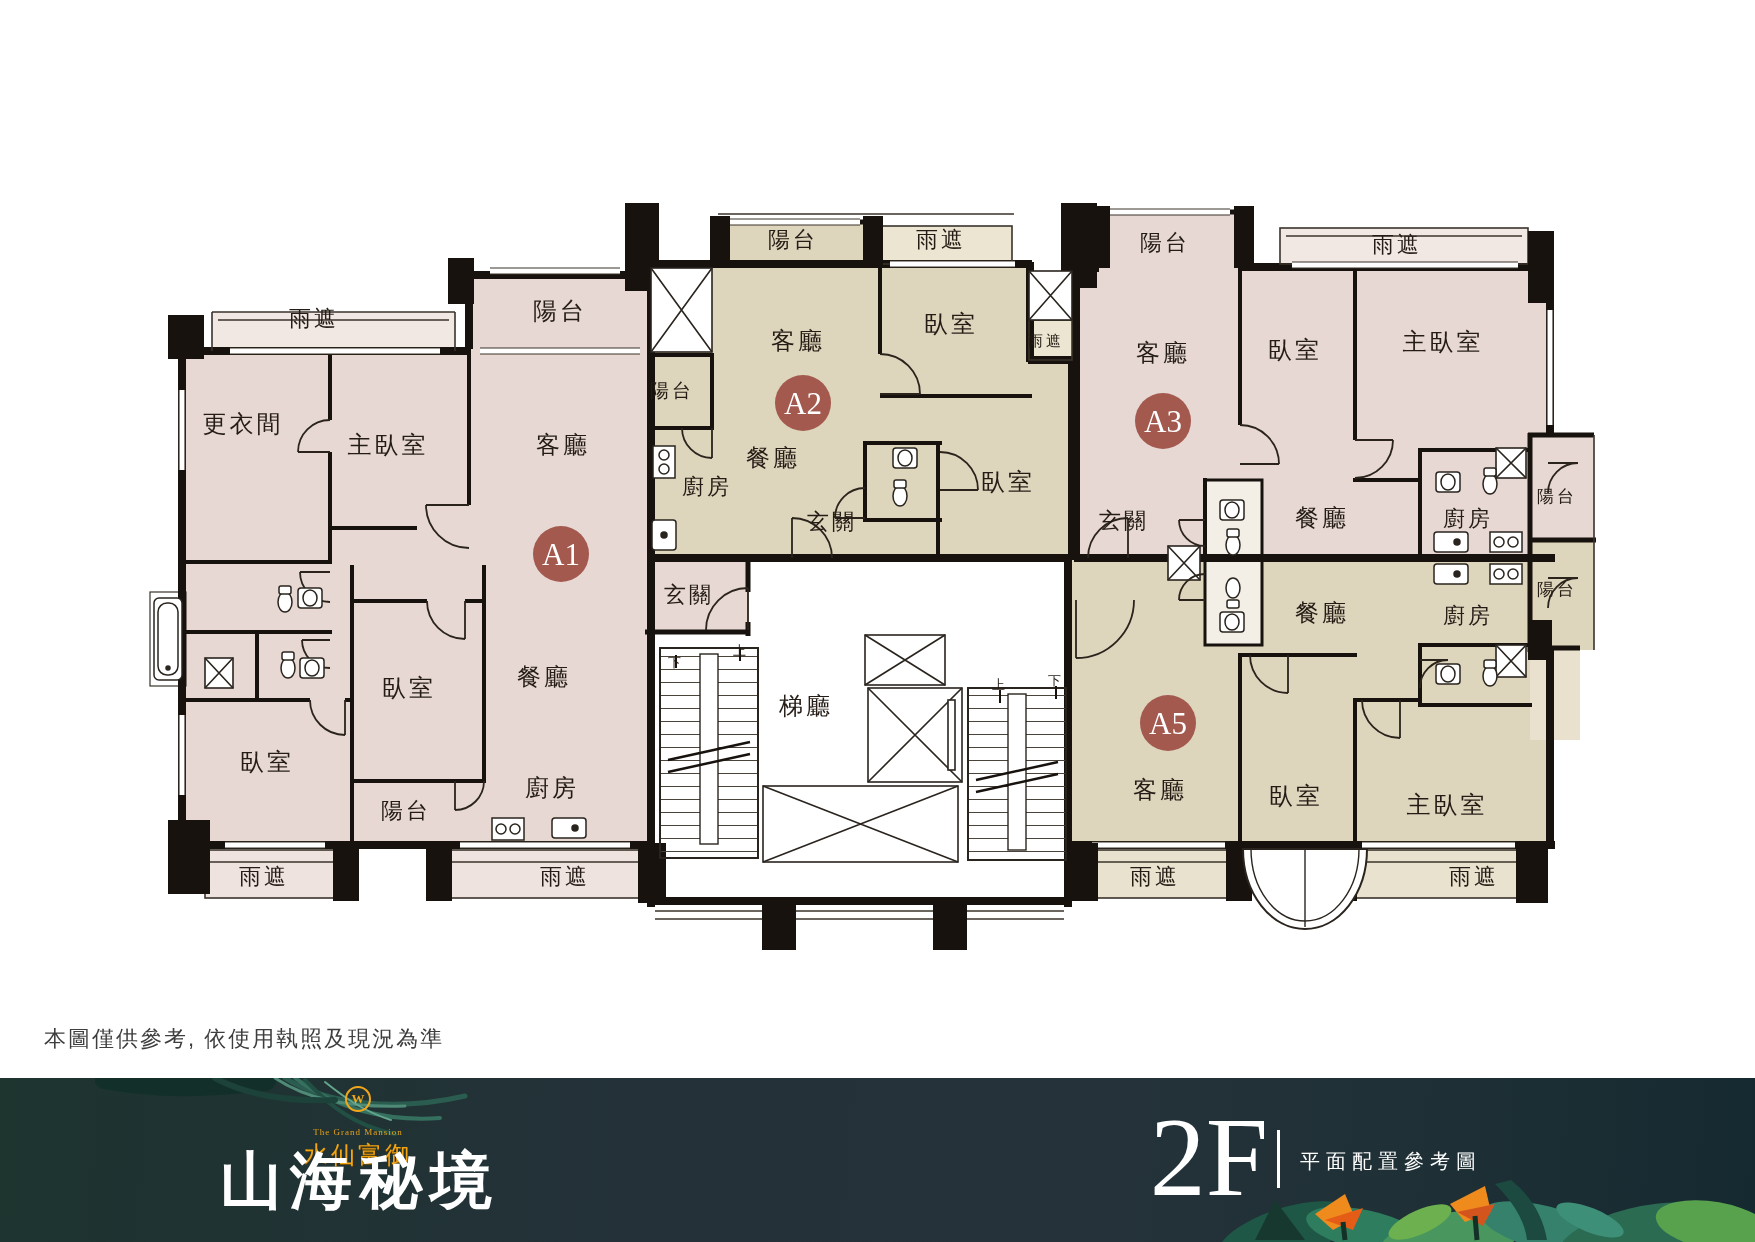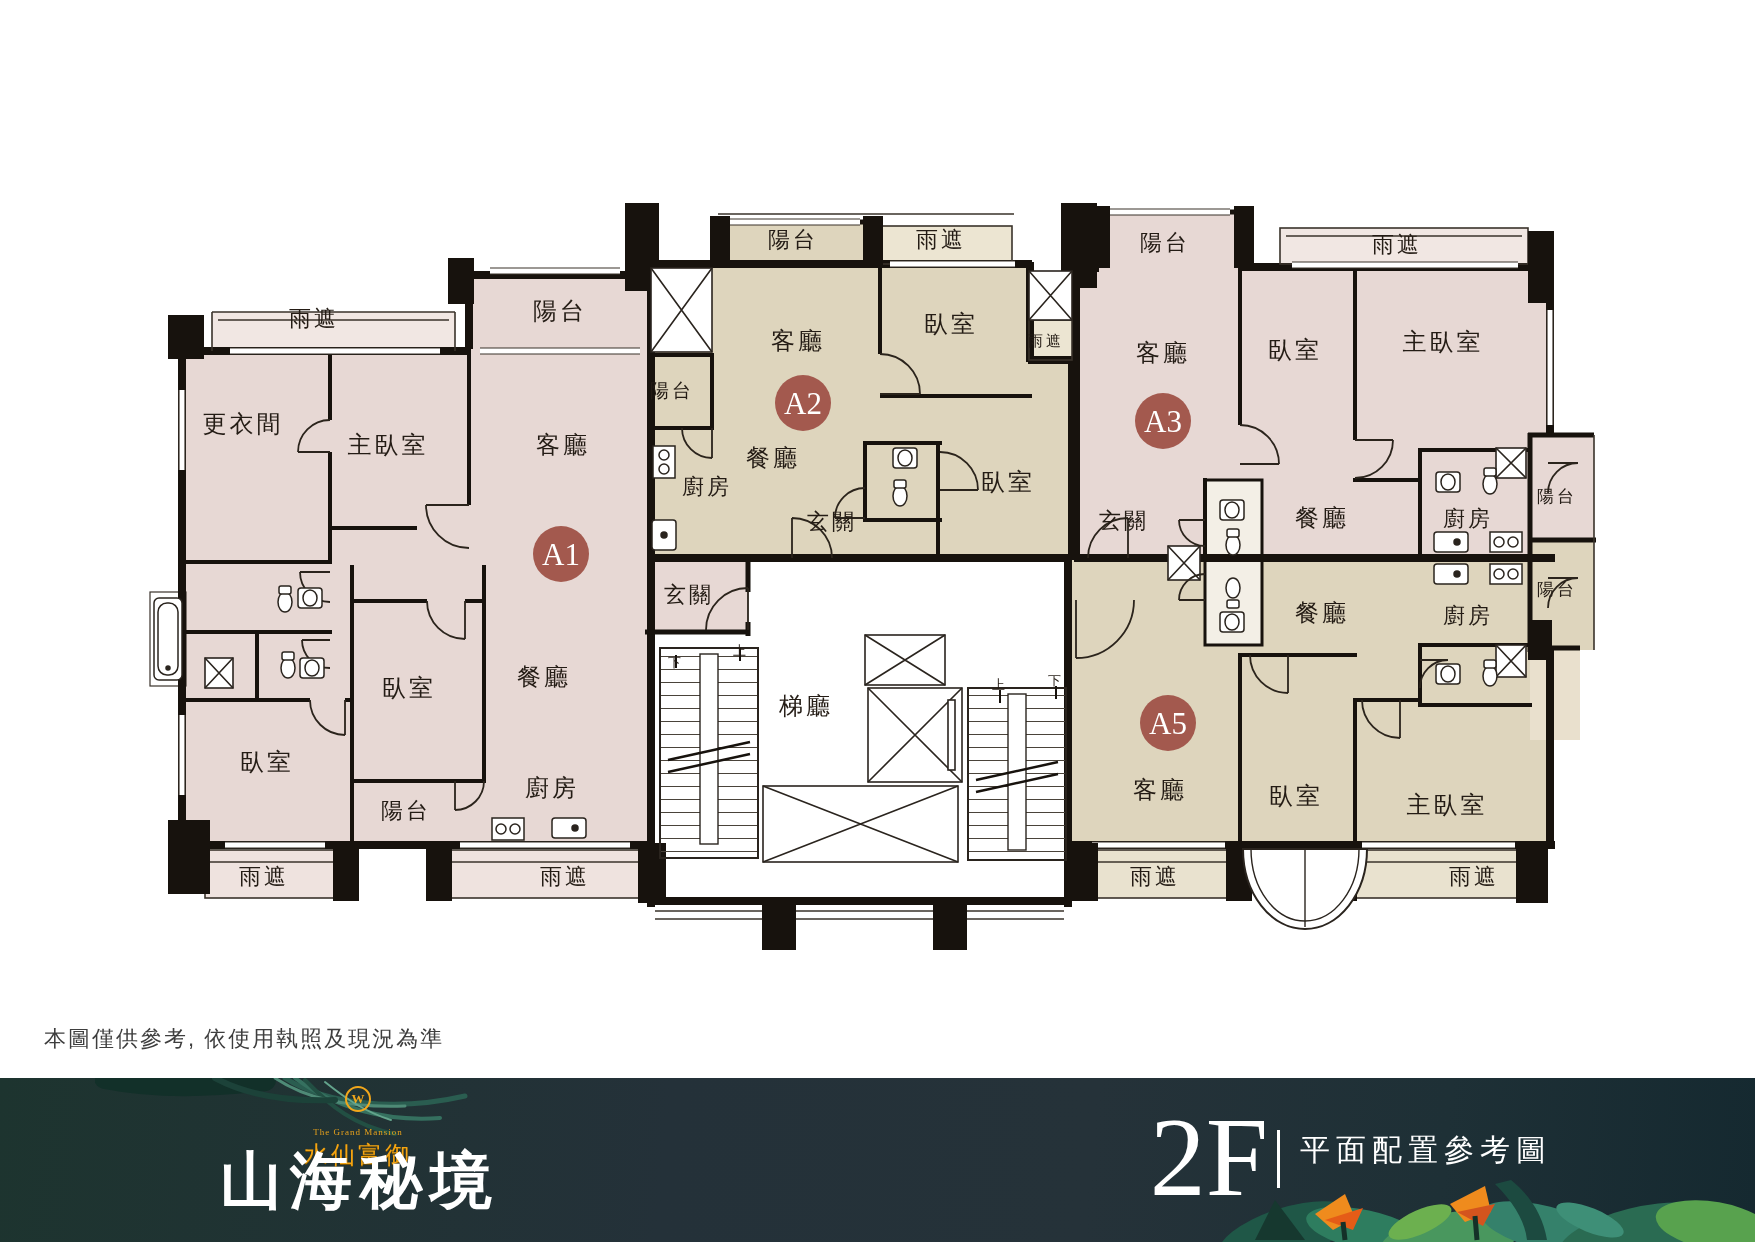--- a/index.html
+++ b/index.html
@@ -18,21 +18,21 @@
           font-size:13px;line-height:21px;text-align:center;color:#f2a71b;font-weight:bold;}
   .brand-en{font-size:9px;letter-spacing:1px;margin-top:15px;color:#e8a21c;
             font-family:"Liberation Serif","DejaVu Serif",serif;}
   .brand-cn{font-size:24px;font-weight:normal;letter-spacing:3px;margin-top:2px;color:#f4a513;
             text-shadow:0 1px 0 #7a5200;}
   .proj-title{position:absolute;left:150px;top:72px;width:420px;text-align:center;color:#ffffff;
               font-size:62px;font-weight:bold;letter-spacing:8px;line-height:1;}
   .floor-big{position:absolute;left:1008px;top:18px;width:260px;text-align:right;color:#fff;
              font-size:112px;line-height:1.1;font-weight:400;}
   .vsep{position:absolute;left:1277px;top:52px;width:3px;height:58px;background:#ffffff;}
-  .plan-caption{position:absolute;left:1300px;top:52px;color:#ffffff;font-size:30px;letter-spacing:6px;
+  .plan-caption{position:absolute;left:1300px;top:70px;color:#ffffff;font-size:20px;letter-spacing:6px;
                 font-family:Liberation Mono, monospace;}
   .deco{position:absolute;pointer-events:none;}
 </style>
 </head>
 <body>
 
 <div class="stage">
 
   <div class="plan-wrap">
   <svg width="1755" height="1010" viewBox="0 0 1755 1010">

